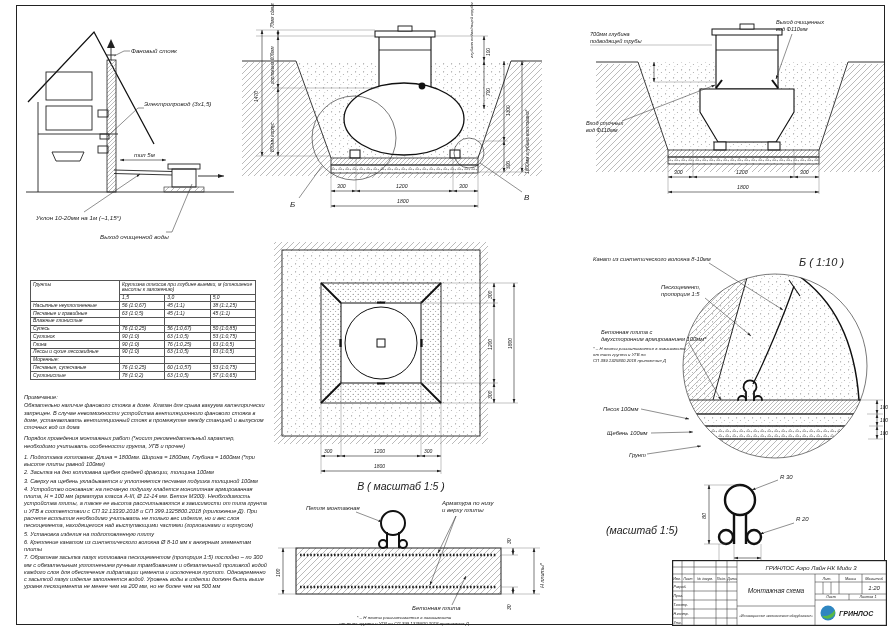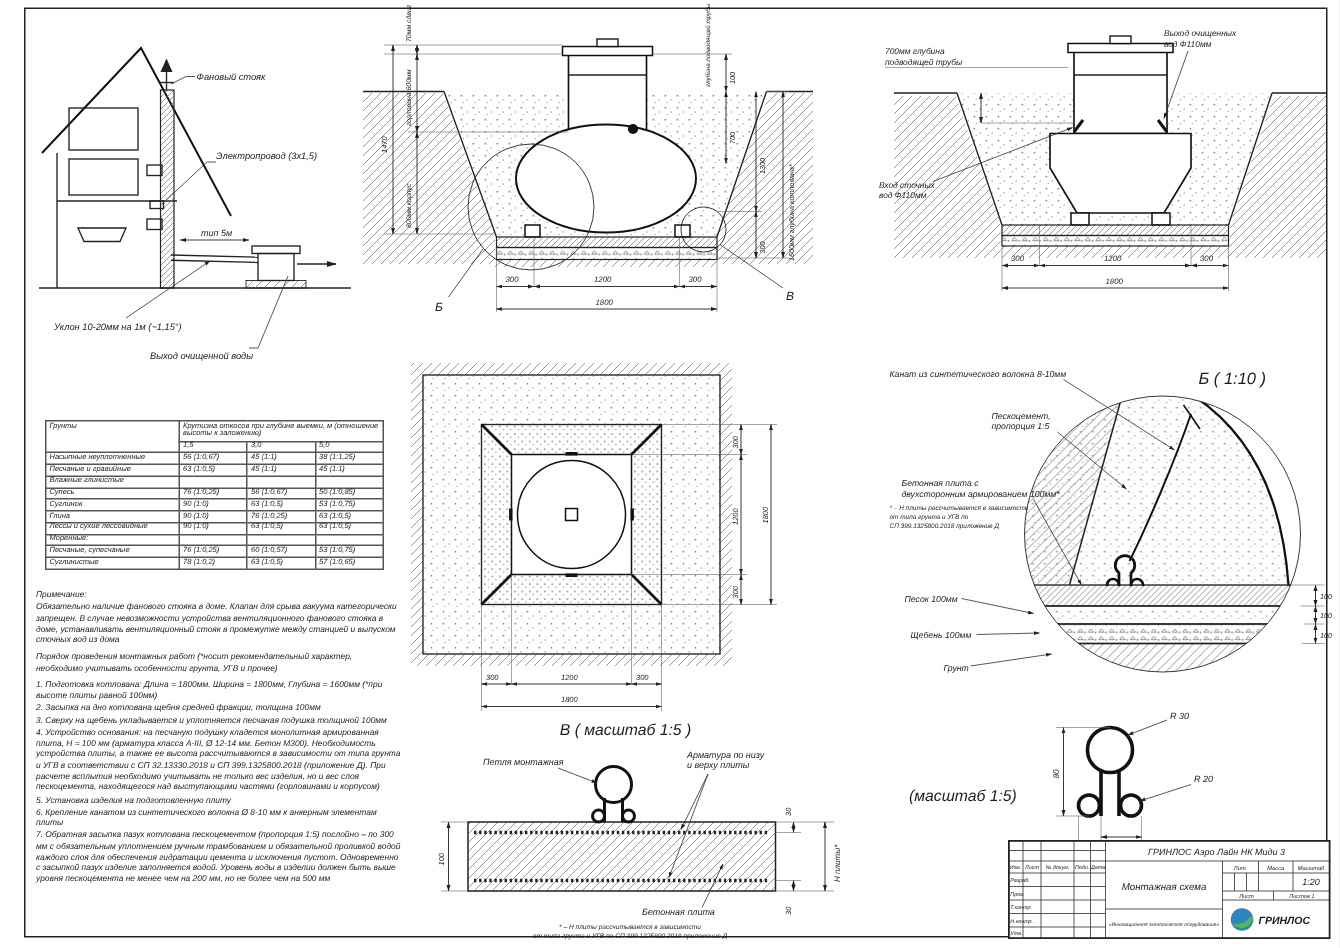--- a/index.html
+++ b/index.html
@@ -348,21 +348,21 @@
         <line class="dim" x1="159" y1="218" x2="179" y2="218" marker-start="url(#arr)" marker-end="url(#arr)"></line>
         <line class="dim" x1="59" y1="233" x2="179" y2="233" marker-start="url(#arr)" marker-end="url(#arr)"></line>
         <text x="62" y="215" font-size="5">300</text>
         <text x="112" y="215" font-size="5">1200</text>
         <text x="162" y="215" font-size="5">300</text>
         <text x="112" y="230" font-size="5">1800</text>
       </g>
     </svg>
   </div>
 
-  <div class="abs" style="left:543px;top:238px;">
+  <div class="abs" style="left:543px;top:248px;">
     <svg width="348" height="228" viewBox="0 0 348 228">
       <defs>
           <clipPath id="clipB">
             <circle cx="232" cy="118" r="92"></circle>
           </clipPath>
         </defs>
       <g clip-path="url(#clipB)">
         <rect x="138" y="24" width="210" height="204" fill="#fff"></rect>
         <rect x="138" y="26" width="210" height="126" fill="url(#pd)"></rect>
         <polygon points="205,26 170,152 138,152 138,26" fill="url(#ph)"></polygon>
@@ -404,21 +404,21 @@
         <line class="dim" x1="334" y1="152" x2="334" y2="166" marker-start="url(#arr)" marker-end="url(#arr)"></line>
         <line class="dim" x1="334" y1="166" x2="334" y2="178" marker-start="url(#arr)" marker-end="url(#arr)"></line>
         <line class="dim" x1="334" y1="178" x2="334" y2="191" marker-start="url(#arr)" marker-end="url(#arr)"></line>
         <text x="337" y="161" font-size="4.8">100</text>
         <text x="337" y="174" font-size="4.8">100</text>
         <text x="337" y="187" font-size="4.8">100</text>
       </g>
     </svg>
   </div>
 
-  <div class="abs" style="left:272px;top:476px;">
+  <div class="abs" style="left:256px;top:476px;">
     <svg width="292" height="152" viewBox="0 0 292 152">
       <text x="145" y="14" font-size="10.5" text-anchor="middle">В ( масштаб 1:5 )</text>
       <rect x="40" y="72" width="205" height="46" fill="url(#ph)" stroke="#222" stroke-width="1"></rect>
       <line x1="44" y1="79" x2="241" y2="79" stroke="#222" stroke-width="2.3" stroke-dasharray="1.6 1.8"></line>
       <line x1="44" y1="111" x2="241" y2="111" stroke="#222" stroke-width="2.3" stroke-dasharray="1.6 1.8"></line>
       <g stroke="#111" stroke-width="2" fill="none">
         <circle cx="137" cy="47" r="12"></circle>
         <path d="M131 72 V56 M143 72 V56"></path>
         <circle cx="127" cy="68" r="4"></circle>
         <circle cx="147" cy="68" r="4"></circle>

